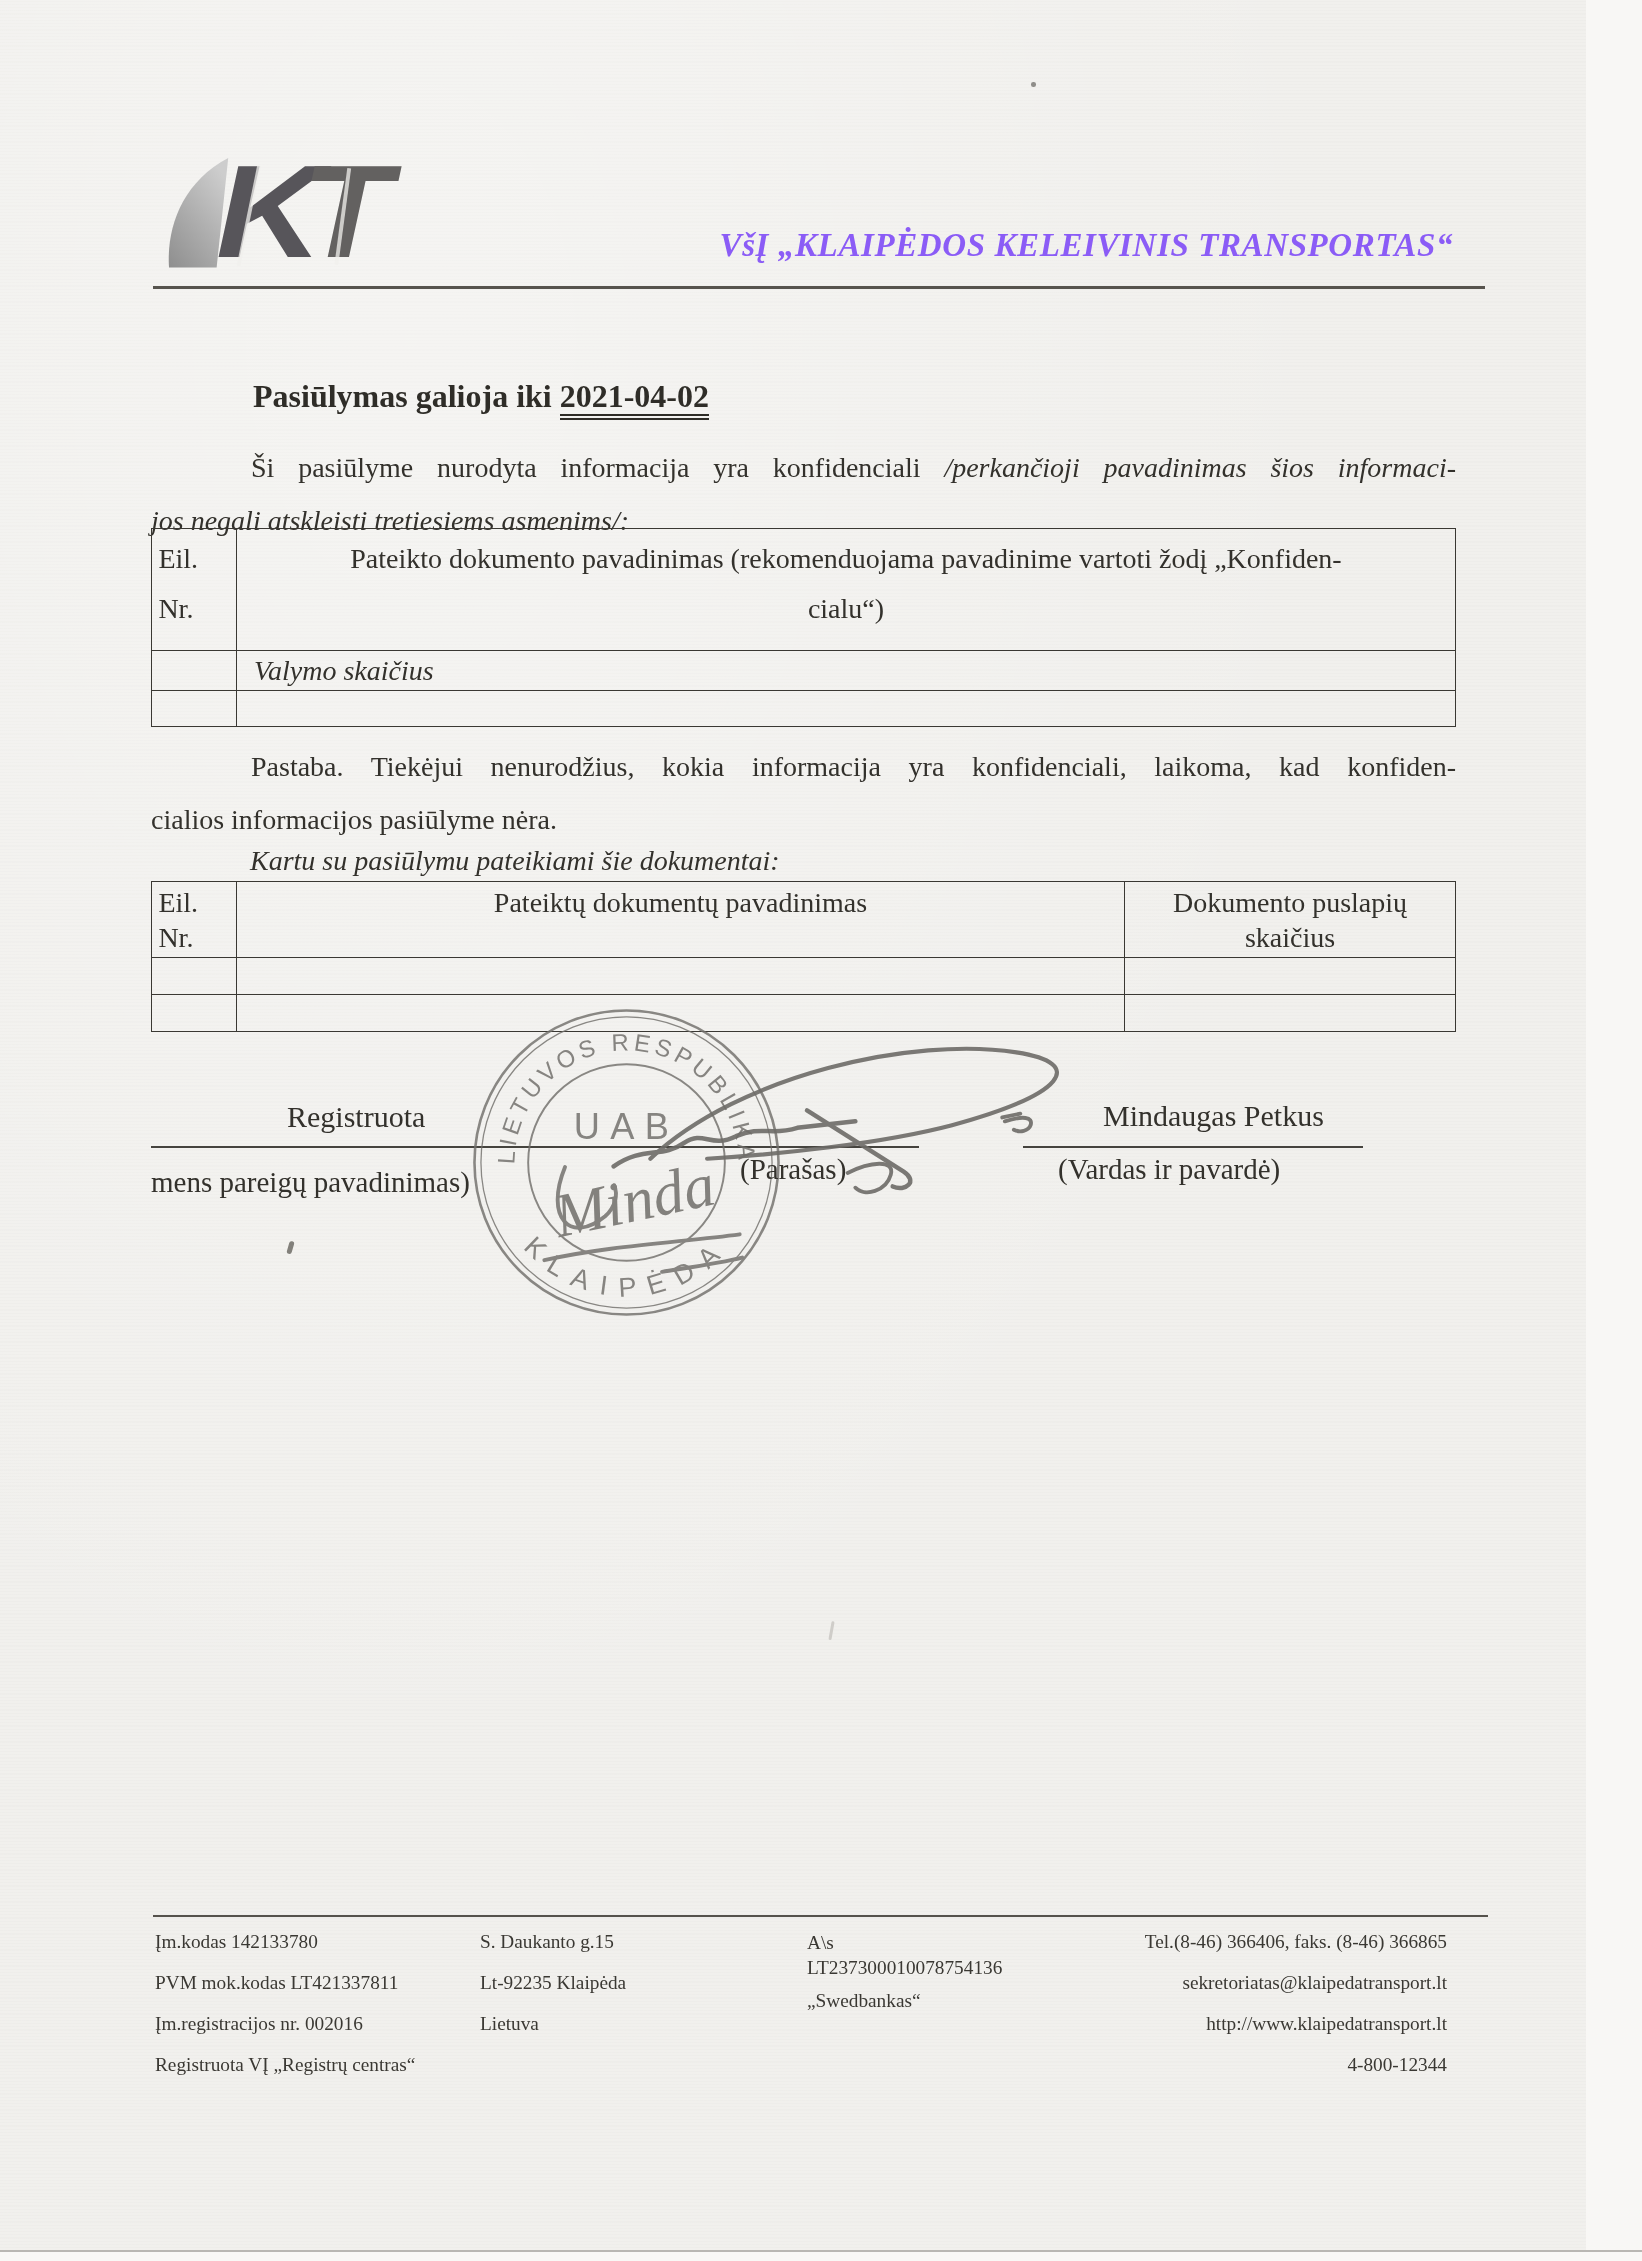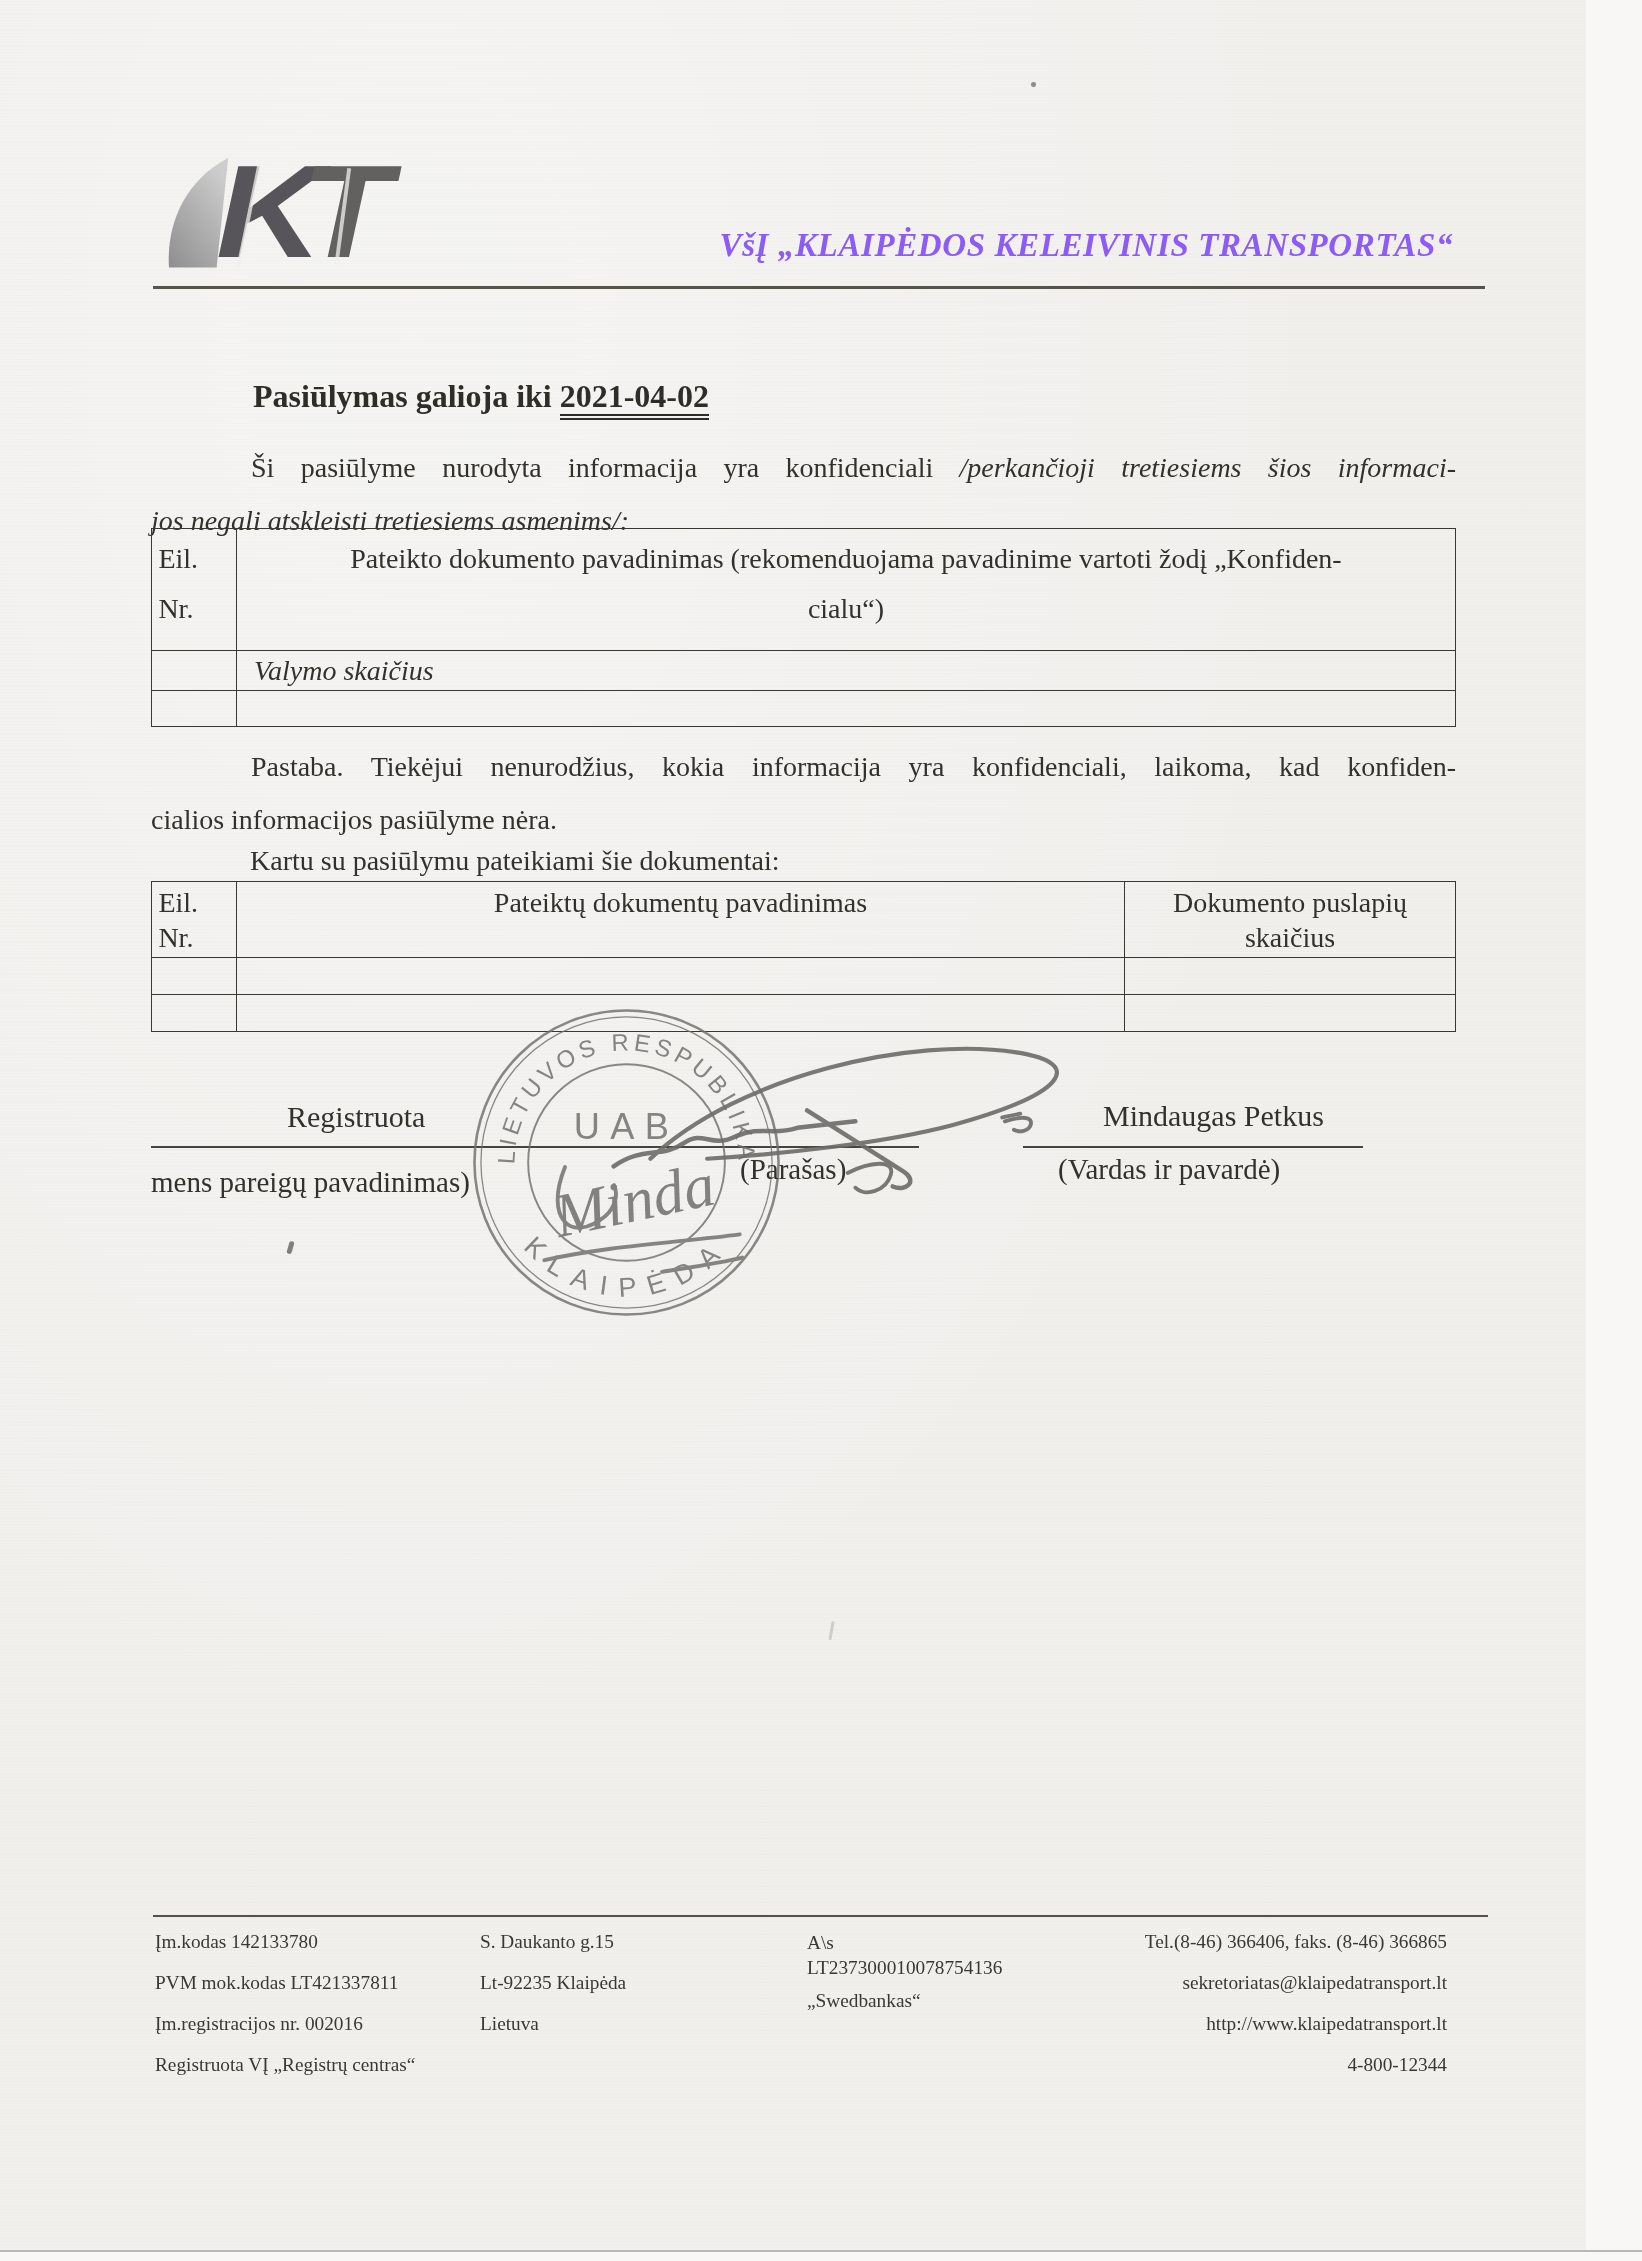--- a/index.html
+++ b/index.html
@@ -37,21 +37,21 @@
 
   
   .para { font-size:28px; line-height:53px; color:#33312c; }
   .para .ln { display:block; }
   .j  { text-align:justify; text-align-last:justify; }
   .it { font-style:italic; }
   #para-conf { left:151px; top:441px; width:1305px; }
   #para-conf .ln1 { text-indent:100px; }
   #para-note { left:151px; top:740px; width:1305px; }
   #para-note .ln1 { text-indent:100px; }
-  #docs-intro { left:250px; top:845px; font-size:28px; }
+  #docs-intro { left:250px; top:845px; font-size:28px;font-style:italic; }
 
   
   table.tbl { position:absolute; border-collapse:collapse; table-layout:fixed; background:transparent; }
   table.tbl td { border:1.9px solid #3a3833; vertical-align:top; font-size:28px; padding:2.6px 6.4px; }
   #table1 { left:151px; top:528px; width:1305px; }
   #table1 td.h { height:122px; line-height:50px; padding-top:5.2px; }
   #table1 .nrcell span { display:block; }
   #table1 td.r2 { height:40px; vertical-align:middle; padding-left:17px; line-height:32px; }
   #table1 td.r3 { height:36px; }
   #table2 { left:151px; top:881px; width:1305px; }
@@ -121,21 +121,21 @@
   </svg>
 
   <div class="abs company">VšĮ „KLAIPĖDOS KELEIVINIS TRANSPORTAS“</div>
   <div class="abs header-rule"></div>
 
   <div class="abs doc-title">
     <span>Pasiūlymas galioja iki </span><span class="date">2021-04-02</span>
   </div>
 
   <div class="abs para" id="para-conf">
-    <span class="ln ln1 j"><span>Ši pasiūlyme nurodyta informacija yra konfidenciali </span><span class="it">/perkančioji tretiesiems šios informaci-</span></span>
+    <span class="ln ln1 j"><span>Ši pasiūlyme nurodyta informacija yra konfidenciali </span><span class="it">/perkančioji pavadinimas šios informaci-</span></span>
     <span class="ln it">jos negali atskleisti tretiesiems asmenims/:</span>
   </div>
 
   <table class="tbl" id="table1">
     <colgroup>
         <col style="width:85px">
         <col>
       </colgroup>
     <tbody>
         <tr>

